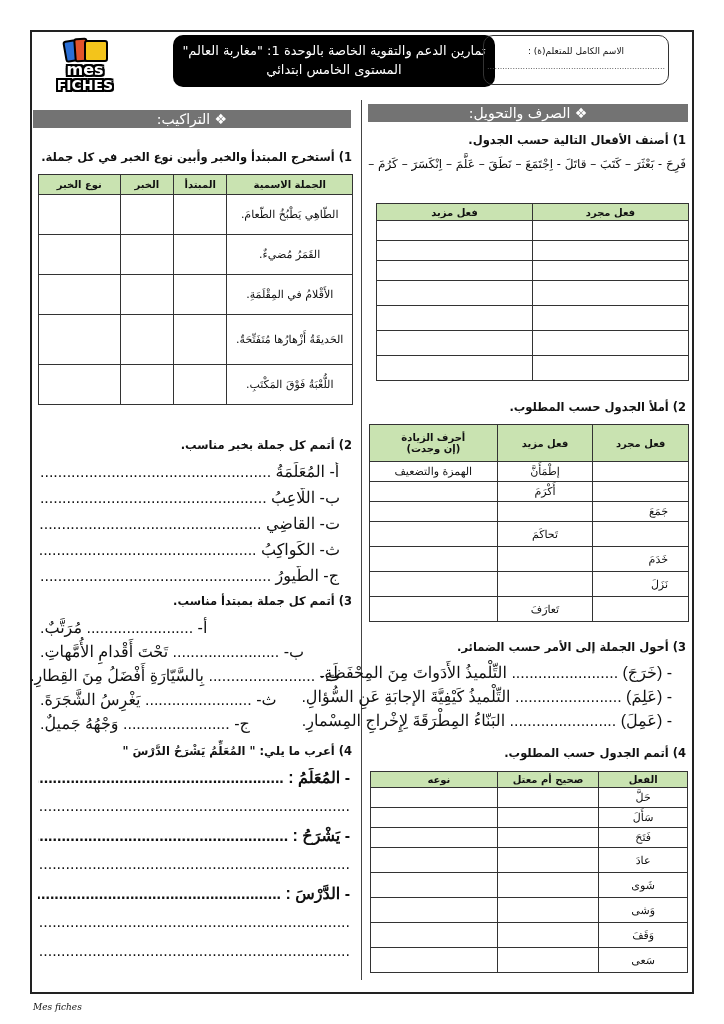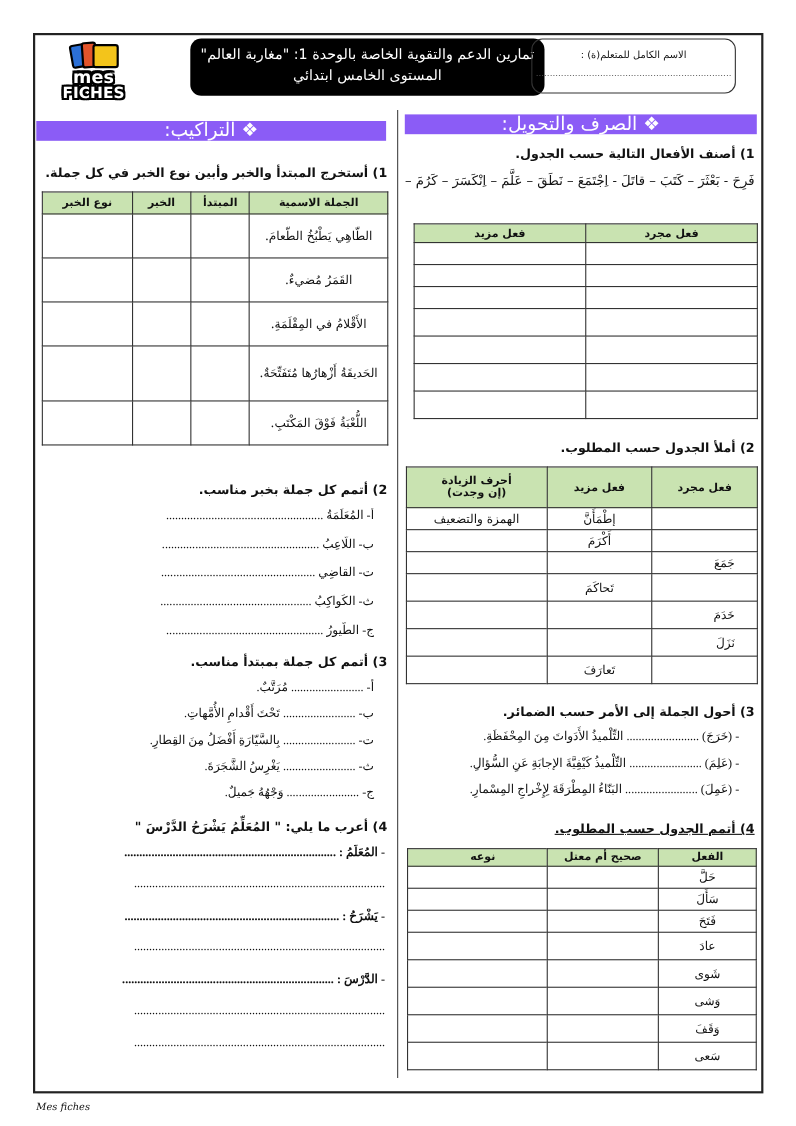--- a/index.html
+++ b/index.html
@@ -18,33 +18,33 @@
       text-shadow: -2px -2px 0 #000, 2px -2px 0 #000, -2px 2px 0 #000, 2px 2px 0 #000, 0 2px 0 #000, 0 -2px 0 #000, 2px 0 0 #000, -2px 0 0 #000; }
   .logo .t1 { top: 26px; font-size: 16px; line-height: 16px; }
   .logo .t2 { top: 42px; font-size: 14px; line-height: 15px; }
 
   .title-box { position: absolute; left: 173px; top: 35px; width: 322px; height: 52px; background: #000; color: #fff; border-radius: 10px;
       direction: rtl; text-align: center; padding-top: 6px; font-size: 13px; line-height: 19px; }
   .name-box { position: absolute; left: 483px; top: 35px; width: 186px; height: 50px; border: 1.5px solid #333; border-radius: 10px; direction: rtl; text-align: center; font-size: 9px; }
   .name-box .lbl { display:block; margin-top: 10px; }
   .name-box .dots { display:block; margin-top: 6px; color:#555; letter-spacing: 0px; font-size: 8px;}
 
-  .sec-bar { position: absolute; height: 18px; background: #8b5cf6; color: #fff; direction: rtl; text-align: center; font-size: 17px; line-height: 18px; }
+  .sec-bar { position: absolute; height: 18px; background: #737373; color: #fff; direction: rtl; text-align: center; font-size: 14px; line-height: 18px; }
   .sec-right { left: 368px; top: 104px; width: 320px; }
   .sec-left { left: 33px; top: 110px; width: 318px; }
 
   .rtl { direction: rtl; text-align: right; }
   .q-title { position: absolute; font-weight: bold; font-size: 11.5px; }
   .body-text { position: absolute; font-size: 12px; font-family: "DejaVu Serif", serif; }
 
   table { border-collapse: collapse; position: absolute; direction: rtl; }
   td, th { border: 1.5px solid #333; text-align: center; vertical-align: middle; font-size: 11px; font-family: "DejaVu Serif", serif; font-weight: normal; }
   th { background: #c9e3b1; font-family: "DejaVu Sans", sans-serif; font-weight: bold; font-size: 10px; }
 
-  .line-item { position: absolute; font-size: 11px; font-family: Liberation Serif, serif; direction: rtl; text-align: right; white-space: nowrap; }
+  .line-item { position: absolute; font-size: 16px; font-family: Liberation Sans, sans-serif; direction: rtl; text-align: left; white-space: nowrap; }
   .dots { color: #333; }
 
   .footer-sig { position: absolute; left: 33px; top: 1002px; font-family: "DejaVu Serif", serif; font-style: italic; font-size: 9px; }
 </style>
 </head>
 <body>
 
 <div class="frame"></div>
 <div class="divider"></div>
 
@@ -164,21 +164,21 @@
     </tbody>
 </table>
 
 <div class="q-title rtl" style="left:368px; top:640px; width:318px;">3) أحول الجملة إلى الأمر حسب الضمائر.</div>
 <div id="r3-lines">
     <div class="line-item" style="left: 368px; width: 304px; top: 663px;">- (خَرَجَ) ........................ التِّلْميذُ الأَدَواتَ مِنَ المِحْفَظَةِ.</div>
     <div class="line-item" style="left: 368px; width: 304px; top: 687px;">- (عَلِمَ) ........................ التِّلْميذُ كَيْفِيَّةَ الإجابَةِ عَنِ السُّؤالِ.</div>
     <div class="line-item" style="left: 368px; width: 304px; top: 711px;">- (عَمِلَ) ........................ البَنّاءُ المِطْرَقَةَ لِإِخْراجِ المِسْمارِ.</div>
   </div>
 
-<div class="q-title rtl" style="left:368px; top:746px; width:318px;text-decoration:underline;">4) أتمم الجدول حسب المطلوب.</div>
+<div class="q-title rtl" style="left:368px; top:746px; width:318px;">4) أتمم الجدول حسب المطلوب.</div>
 <table id="t-r4" style="left:370px; top:771px; width:318px;">
   <thead>
       <tr id="t-r4-head">
         <th style="white-space: pre-line; width: 28%; height: 16px;">الفعل</th>
         <th style="white-space: pre-line; width: 32%; height: 16px;">صحيح أم معتل</th>
         <th style="white-space: pre-line; width: 40%; height: 16px; padding-left: 10px;">نوعه</th>
       </tr>
     </thead>
   <tbody id="t-r4-body">
       <tr>

